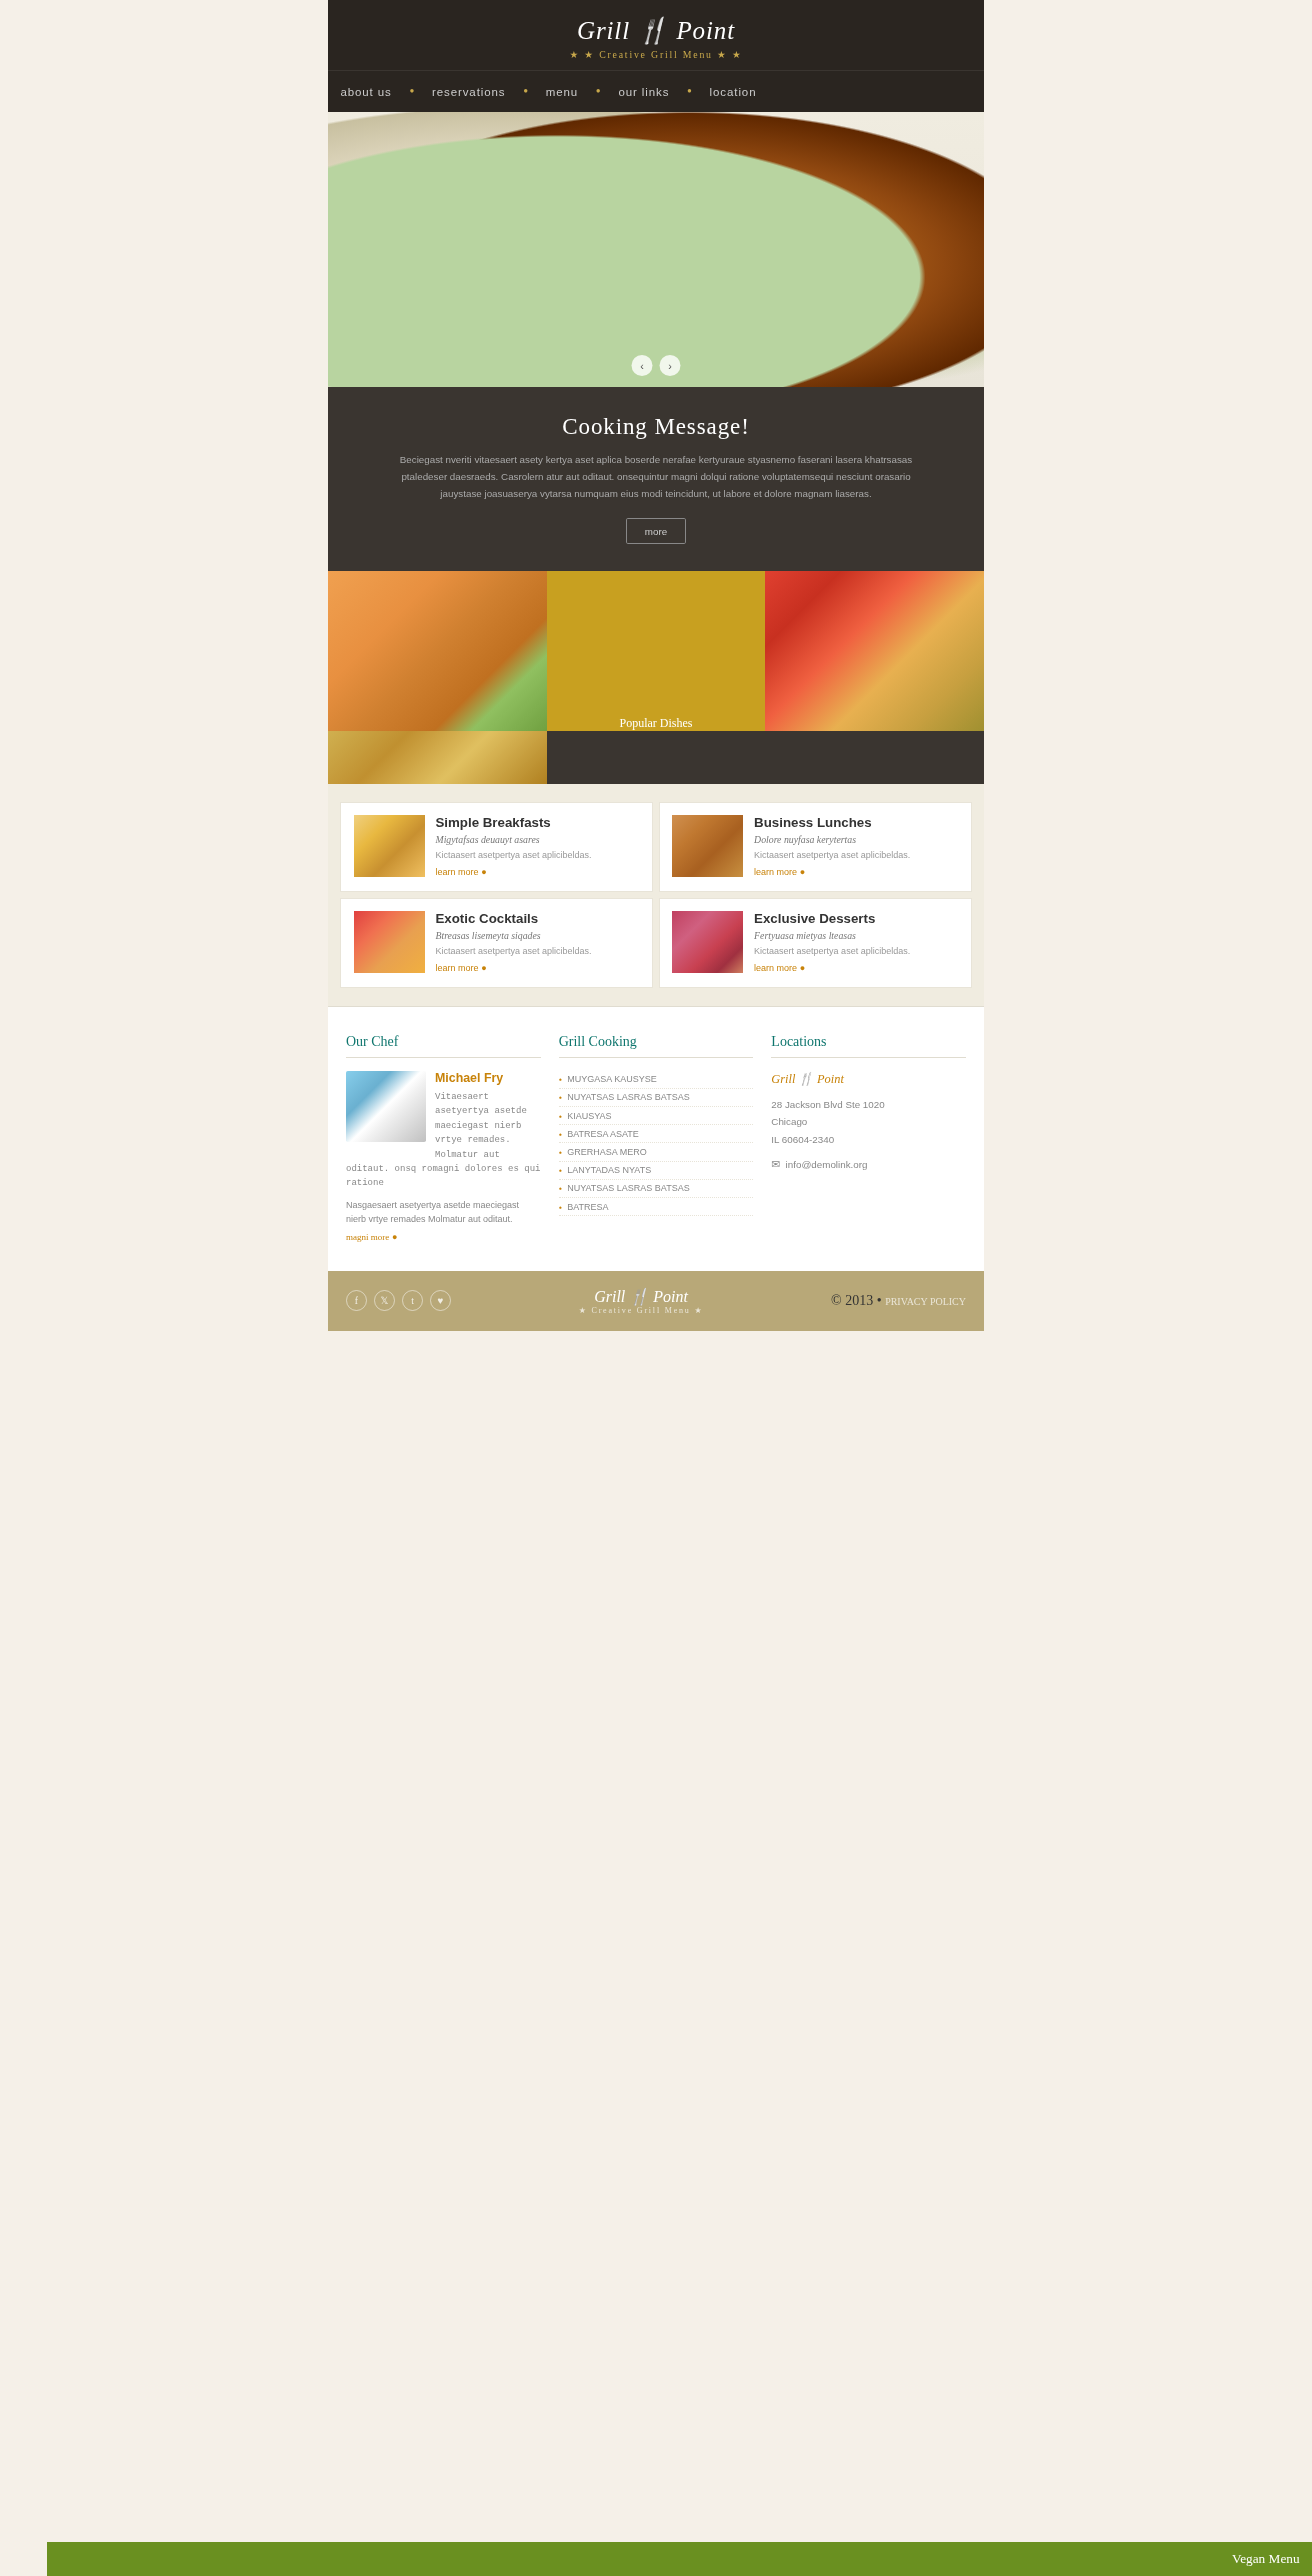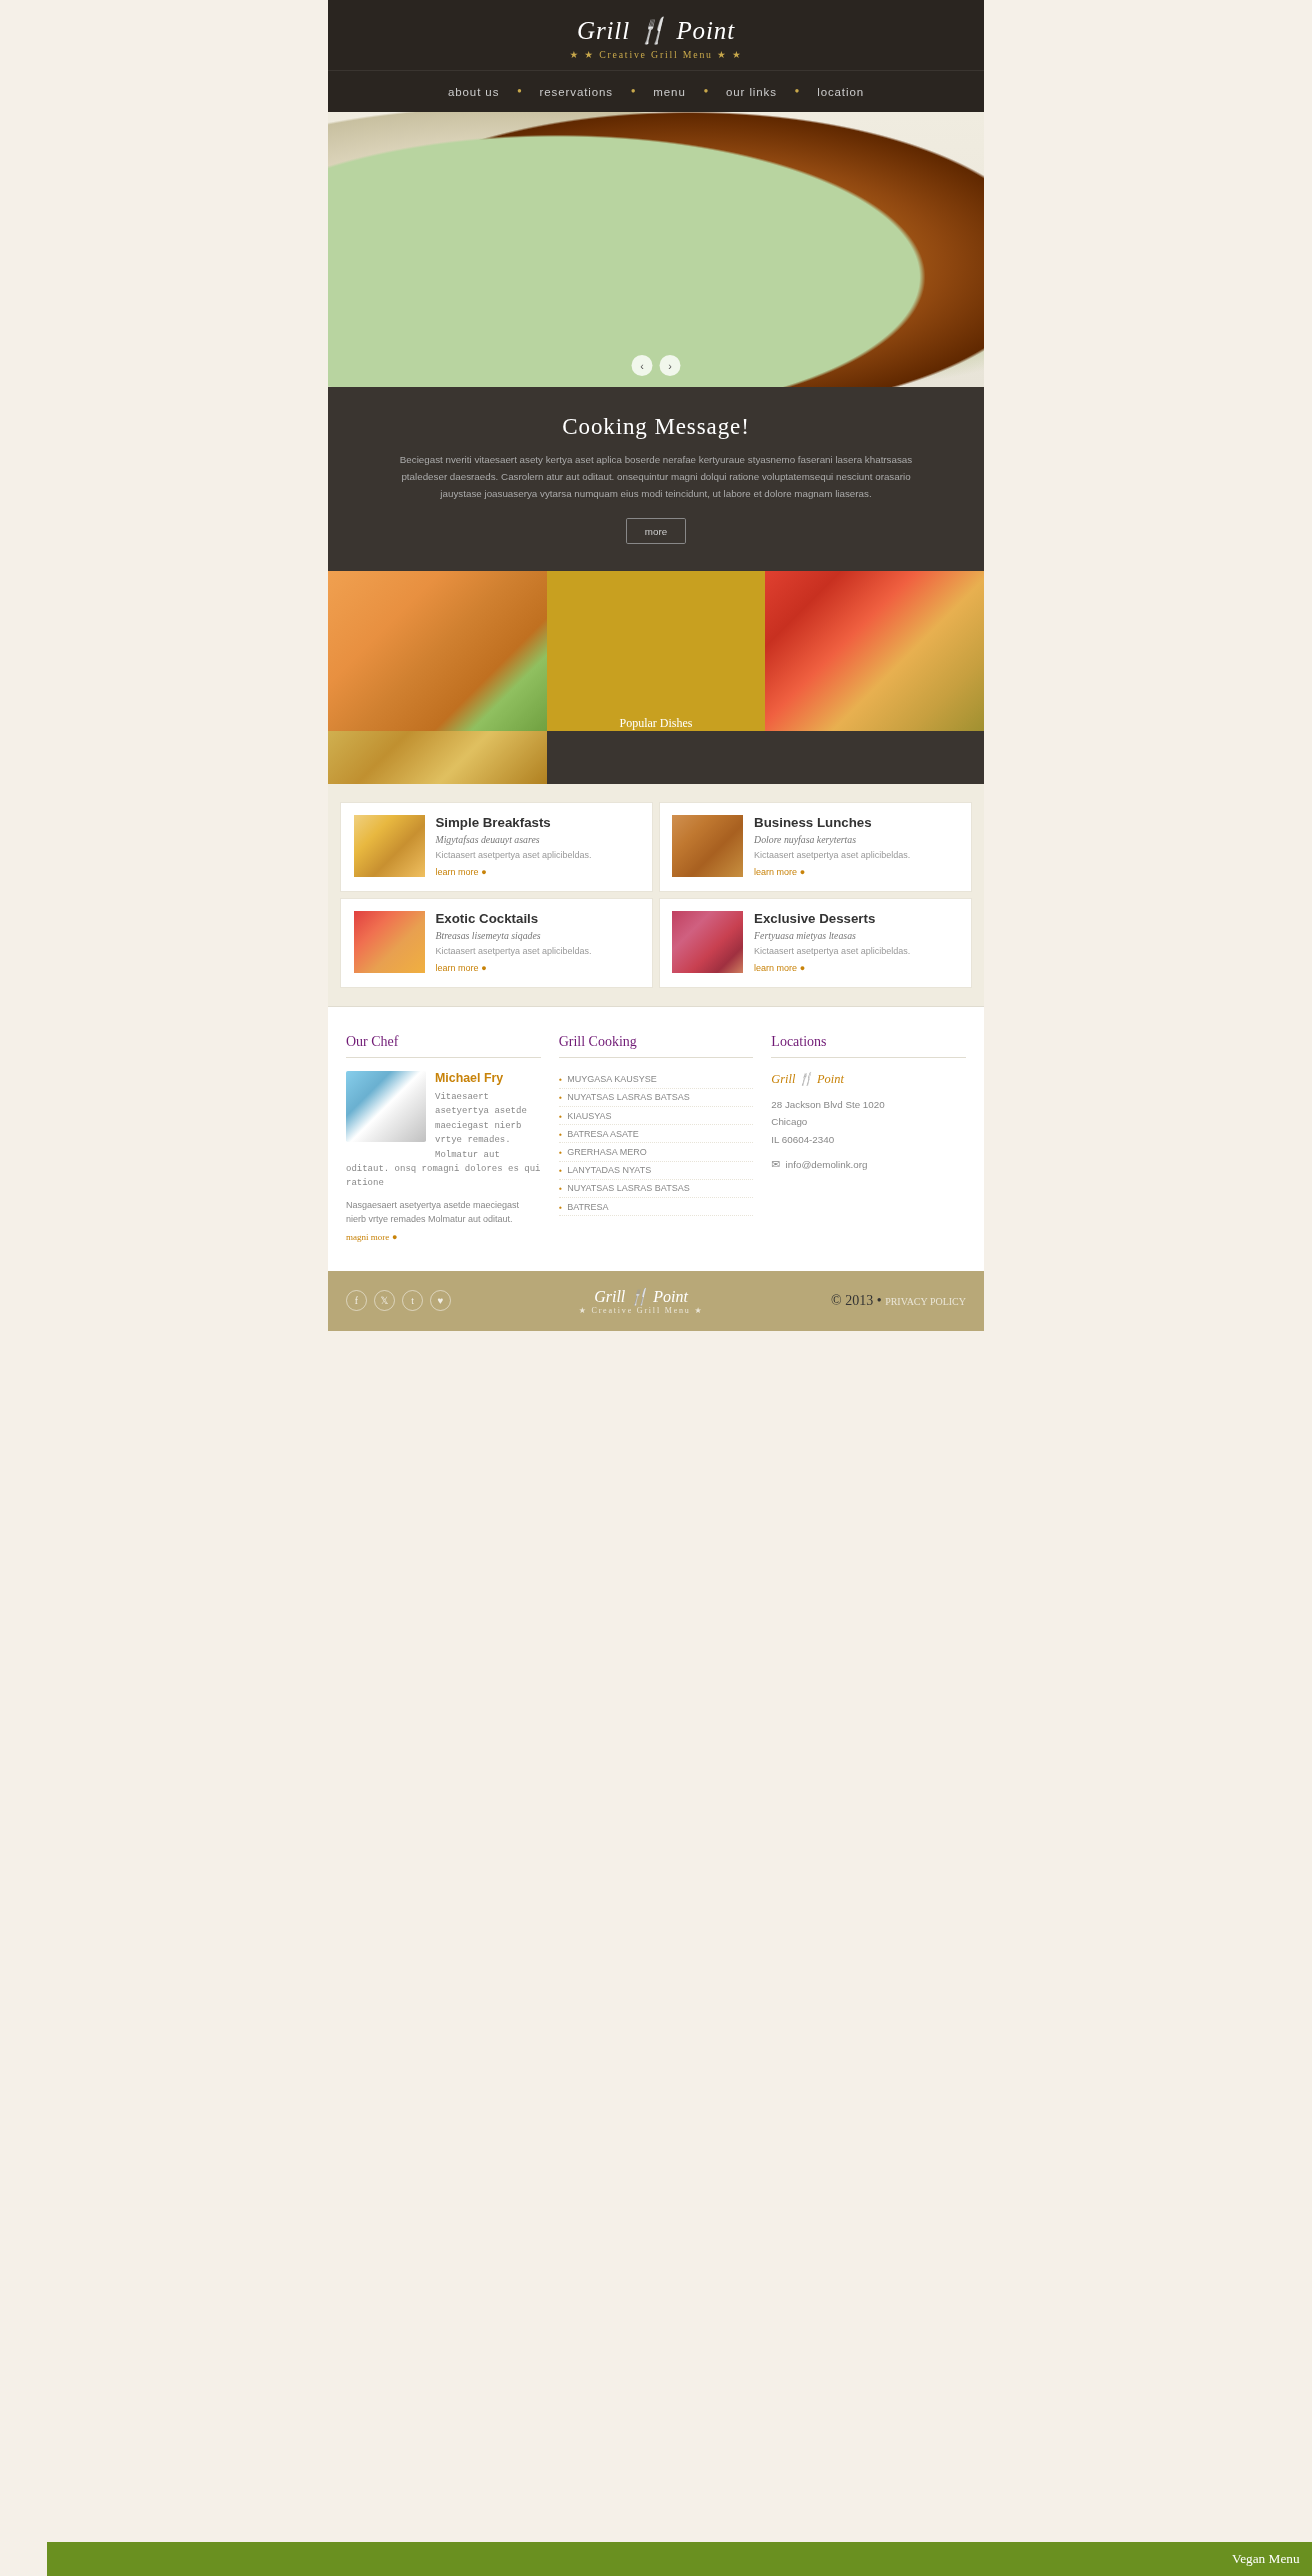--- a/index.html
+++ b/index.html
@@ -5,21 +5,21 @@
     * { margin: 0; padding: 0; box-sizing: border-box; }
     body { font-family: Georgia, 'Times New Roman', serif; background: #f5f0e8; color: #333; width: 656px; margin: 0 auto; }
 
     
     .header { background: #2a2520; text-align: center; padding: 16px 0 10.7px; }
     .header .logo-title { color: #fff; font-size: 25px; font-style: italic; font-family: Georgia, serif; letter-spacing: 0.9px; }
     .header .tagline { color: #bbb; font-size: 9.8px; letter-spacing: 1.8px; margin-top: 3.6px; }
     .header .tagline span { color: #c8a84b; }
 
     
-    .nav { background: #2a2520; border-top: 0.9px solid #3a3530; padding: 12.4px 0; text-align: center; }
+    .nav { background: #2a2520; border-top: 0.9px solid #3a3530; padding: 12.4px 0; text-align: left; }
     .nav a { color: #ccc; text-decoration: none; font-size: 11.5px; letter-spacing: 0.9px; margin: 0 12.4px; font-family: Arial, sans-serif; text-transform: lowercase; }
     .nav .dot { color: #c8a84b; margin: 0 1.8px; }
 
     
     .hero { width: 100%; height: 275px; background: linear-gradient(135deg, #c8a050 0%, #e8b060 20%, #d09040 40%, #f0c070 60%, #c87830 80%, #b86820 100%); position: relative; overflow: hidden; display: flex; align-items: center; justify-content: center; }
     
     .food-visual { width: 100%; height: 275px; background: 
       radial-gradient(ellipse at 35% 60%, #b8d4a0 60%, transparent 61%),
       radial-gradient(ellipse at 55% 55%, #e8a030 0%, #c07020 25%, #904810 50%, #602800 70%, transparent 71%),
       radial-gradient(ellipse at 30% 45%, #f0e8d0 0%, #e0d8c0 40%, #c8c0a0 60%, transparent 61%),
@@ -54,21 +54,21 @@
     .feat-cocktail { background: linear-gradient(135deg, #e04040 0%, #f07050 30%, #e8a050 60%, #f0b040 100%); }
     .feat-dessert { background: linear-gradient(135deg, #c04060 0%, #d06080 30%, #c84050 60%, #a03040 80%, #d08060 100%); }
     .feature-text h3 { font-size: 13.3px; font-weight: bold; color: #333; margin-bottom: 3.6px; font-family: Arial, sans-serif; }
     .feature-text .subtitle { font-size: 9.8px; color: #777; font-style: italic; margin-bottom: 4.4px; }
     .feature-text .desc { font-size: 9px; color: #999; line-height: 1.5; font-family: Arial, sans-serif; }
     .learn-more { font-size: 9px; color: #c8830a; font-family: Arial, sans-serif; cursor: pointer; display: inline-flex; align-items: center; gap: 2.7px; margin-top: 3.6px; }
     .learn-more .arrow { color: #c8830a; font-size: 9px; }
 
     
     .footer-info { background: #fff; padding: 27px 18px; display: grid; grid-template-columns: 1fr 1fr 1fr; gap: 18px; border-top: 0.9px solid #e0dcd0; }
-    .fi-section h3 { font-size: 14px; color: #701a75; margin-bottom: 12.4px; font-weight: normal; border-bottom: 0.9px solid #e0dcd0; padding-bottom: 7px; }
+    .fi-section h3 { font-size: 14px; color: #0f766e; margin-bottom: 12.4px; font-weight: normal; border-bottom: 0.9px solid #e0dcd0; padding-bottom: 7px; }
     .chef-img { width: 80px; height: 71px; background: linear-gradient(135deg, #87CEEB 0%, #6ab0d0 30%, #fff 50%, #f0f0f0 60%, #c0c0c0 100%); border-radius: 1.8px; float: left; margin-right: 9px; margin-bottom: 7px; }
     .chef-name { color: #c8830a; font-size: 12.4px; margin-bottom: 5.3px; font-weight: bold; font-family: Arial, sans-serif; }
     .chef-desc { font-size: 9px; color: #888; line-height: 1.6; font-family: Liberation Mono, monospace; }
     .chef-full-desc { font-size: 9px; color: #888; line-height: 1.6; font-family: Arial, sans-serif; margin-top: 7px; clear: both; }
     .read-more { font-size: 9px; color: #c8830a; cursor: pointer; display: inline-flex; align-items: center; gap: 2.7px; margin-top: 5.3px; }
     .cook-list { list-style: none; }
     .cook-list li { font-size: 9px; color: #888; padding: 3.6px 0; font-family: Arial, sans-serif; display: flex; align-items: center; gap: 5.3px; border-bottom: 0.9px dotted #e8e4d8; }
     .cook-list li::before { content: '●'; color: #c8830a; font-size: 5.3px; }
     .loc-logo { color: #c8830a; font-size: 12.4px; font-style: italic; margin-bottom: 9px; display: block; }
     .loc-address { font-size: 9.8px; color: #888; line-height: 1.8; font-family: Arial, sans-serif; margin-bottom: 9px; }

